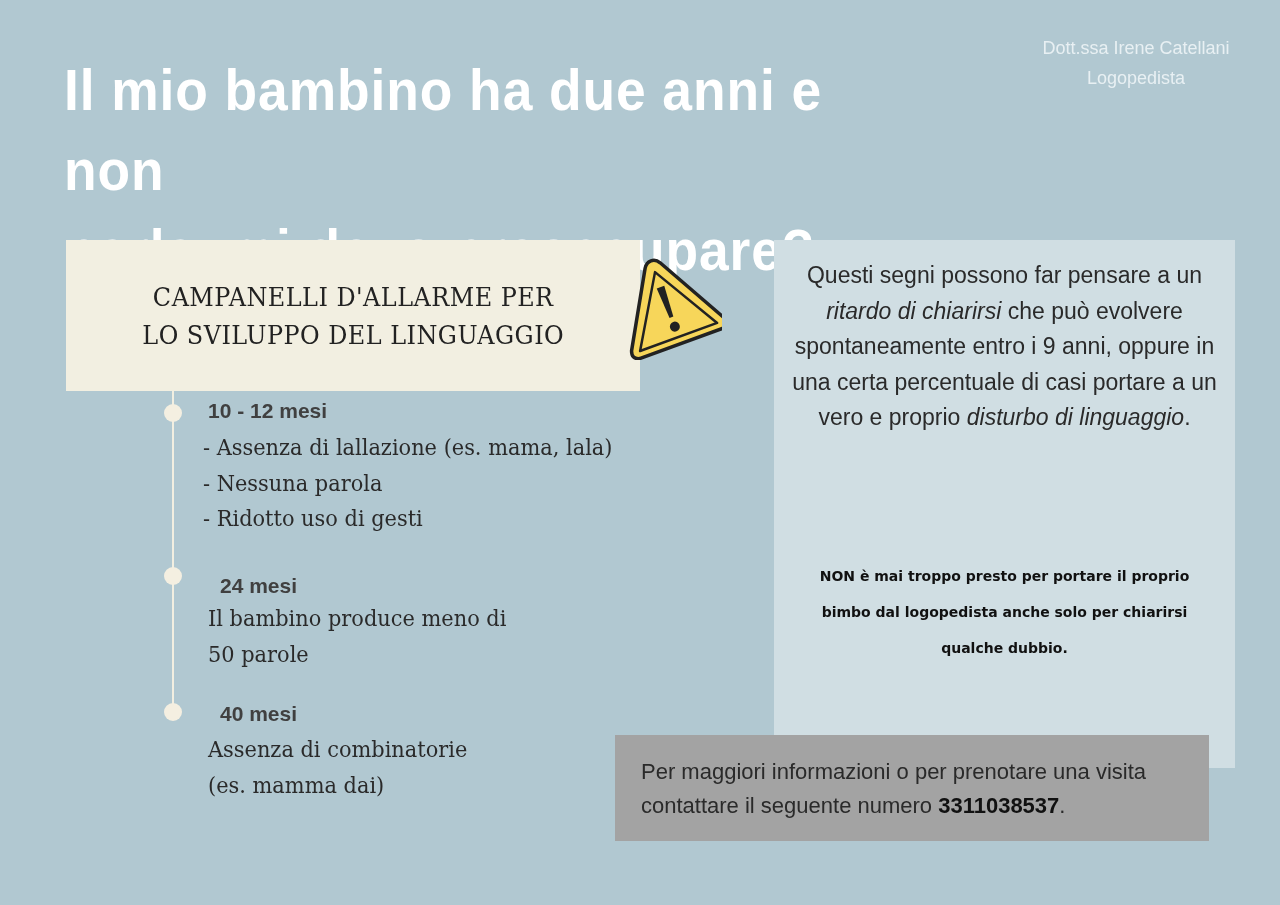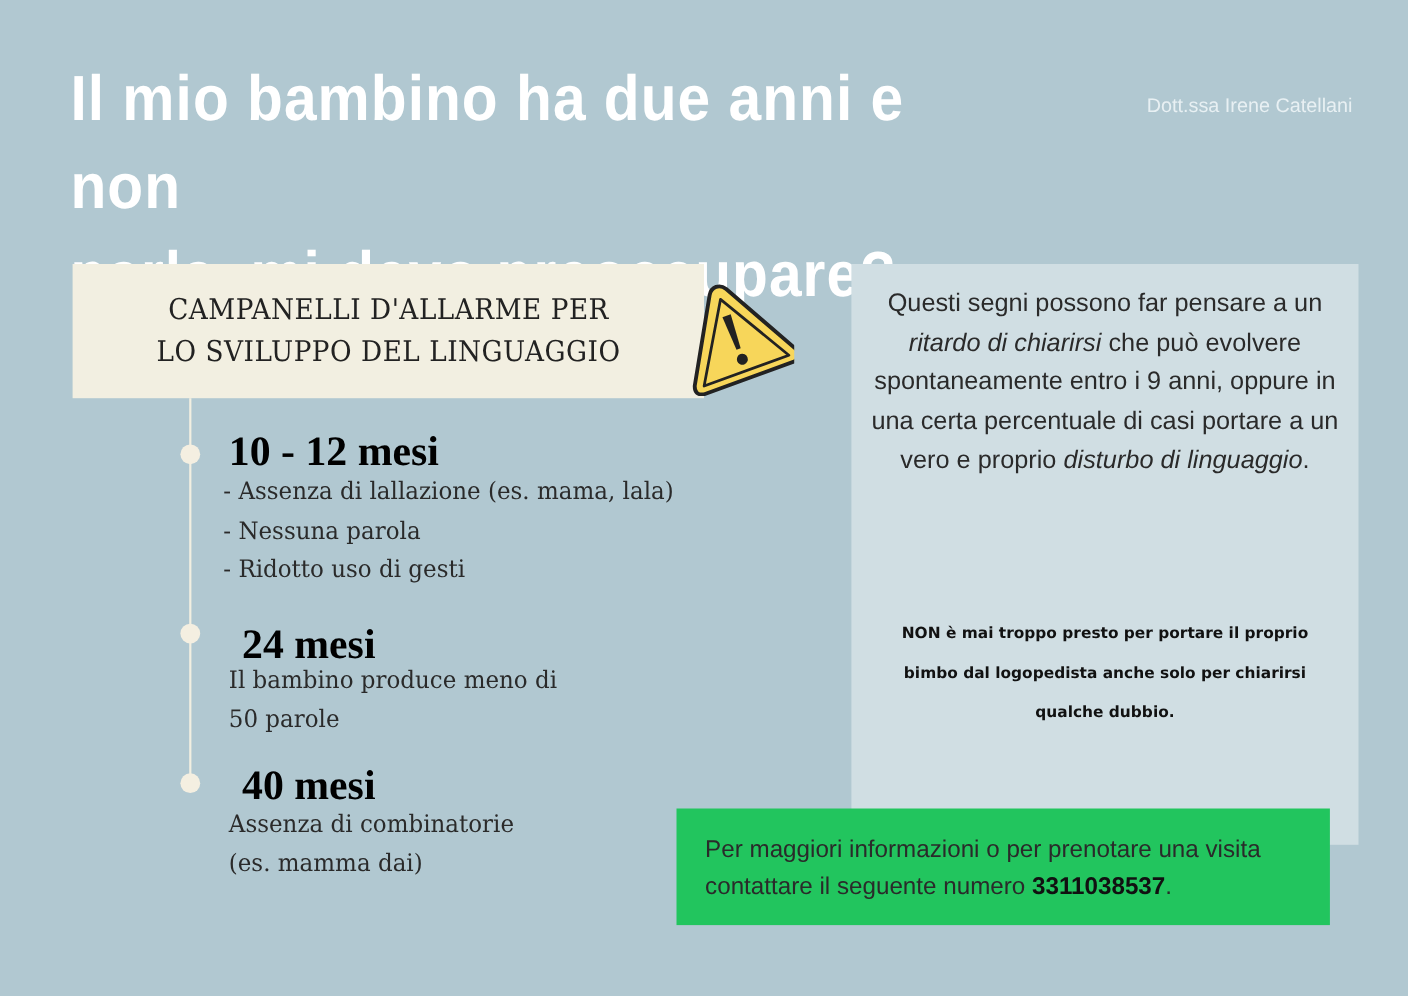--- a/index.html
+++ b/index.html
@@ -7,55 +7,54 @@
     width: 1280px; height: 905px; overflow: hidden;
     background: #b1c8d1;
     position: relative;
     font-family: "DejaVu Sans", sans-serif;
   }
   .author {
     position: absolute; left: 1010px; top: 33px; width: 252px;
     text-align: center; color: #e8f0f3;
     font-family: "Liberation Sans", sans-serif; font-size: 18px; line-height: 30px;
     font-weight: 300;
-    margin-top: 48px;
   }
   .title {
     position: absolute; left: 64px; top: 50px; width: 900px;
     color: #ffffff;
     font-family: "Liberation Sans Narrow", "Liberation Sans", sans-serif;
     font-weight: bold; font-size: 58px; line-height: 80px;
     letter-spacing: 1px;
     transform: scaleX(0.92); transform-origin: left top;
   }
   .alarm-box {
-    position: absolute; left: 66px; top: 240px; width: 574px; height: 122px;
+    position: absolute; left: 66px; top: 240px; width: 574px; height: 151px;
     background: #f2efe1;
     display: flex; align-items: center; justify-content: center;
     text-align: center;
   }
   .alarm-title {
     font-family: "DejaVu Serif", serif; font-size: 26px; line-height: 38px;
     color: #222; font-weight: normal; letter-spacing: 0.5px;
     transform: scaleX(0.92);
   }
   .warn-icon { position: absolute; left: 612px; top: 250px; width: 110px; height: 110px; }
 
   .timeline-line {
     position: absolute; left: 172px; top: 362px; width: 2px; height: 350px;
     background: #f2efe1;
   }
   .dot {
     position: absolute; width: 18px; height: 18px; border-radius: 50%;
     background: #f4efe1; left: 164px;
   }
   .milestone-label {
-    position: absolute; color: #000000;
-    font-family: Liberation Serif, serif;
-    font-weight: bold; font-size: 38px; line-height: 32px;
+    position: absolute; color: #404040;
+    font-family: Liberation Sans, sans-serif;
+    font-weight: bold; font-size: 21px; line-height: 32px;
   }
   .milestone-text {
     position: absolute; color: #2a2a2a;
     font-family: "DejaVu Serif", serif; font-size: 22px; line-height: 35.5px;
     transform: scaleX(0.95); transform-origin: left top;
     white-space: nowrap;
   }
   .info-box {
     position: absolute; left: 774px; top: 240px; width: 461px; height: 528px;
     background: #d0dee3;
@@ -66,34 +65,35 @@
     font-family: "Liberation Sans", sans-serif; font-size: 23px; line-height: 35.5px;
   }
   .info-strong {
     position: absolute; left: 20px; top: 318px; width: 421px;
     text-align: center; color: #111;
     font-family: "DejaVu Sans", sans-serif; font-weight: bold;
     font-size: 14px; line-height: 36px;
   }
   .contact-box {
     position: absolute; left: 615px; top: 735px; width: 594px; height: 106px;
-    background: #22c55e;
+    background: #a3a3a3;
   }
   .contact-text {
     position: absolute; left: 26px; top: 20px; width: 560px;
     color: #2a2a2a; font-family: "Liberation Sans", sans-serif;
     font-size: 22px; line-height: 34px;
   }
   .contact-text b { color: #111; }
 </style>
 </head>
 <body>
 
 <div class="author">
   <div>Dott.ssa Irene Catellani</div>
+  <div>Logopedista</div>
 </div>
 
 <div class="title">
   <div>Il mio bambino ha due anni e non</div>
   <div>parla, mi devo preoccupare?</div>
 </div>
 
 <div class="alarm-box">
   <div class="alarm-title">
     <div>CAMPANELLI D'ALLARME PER</div>

